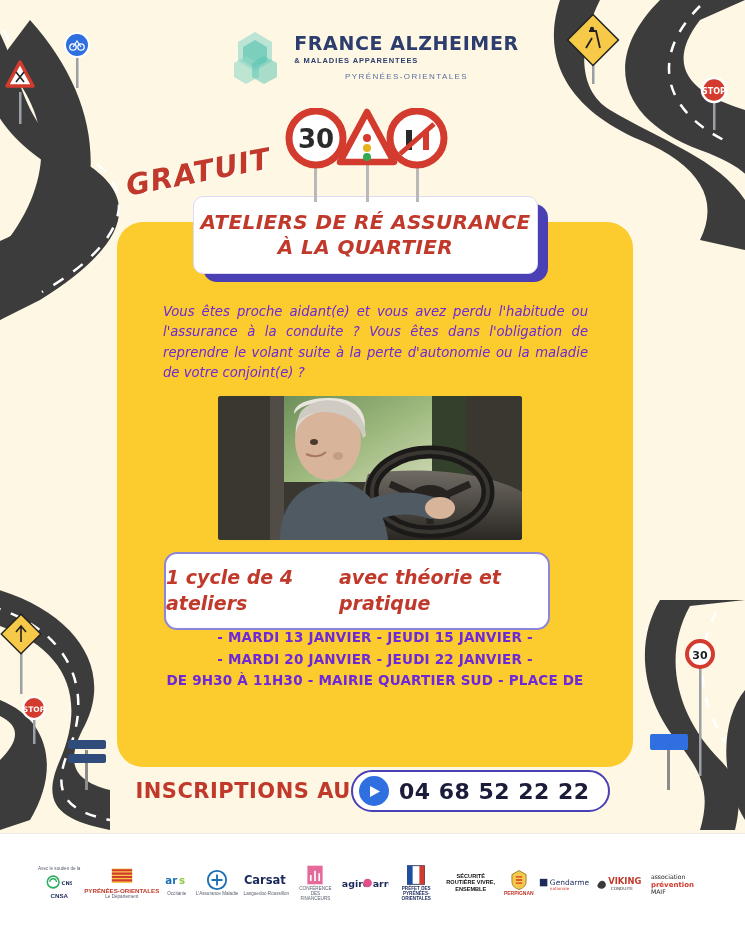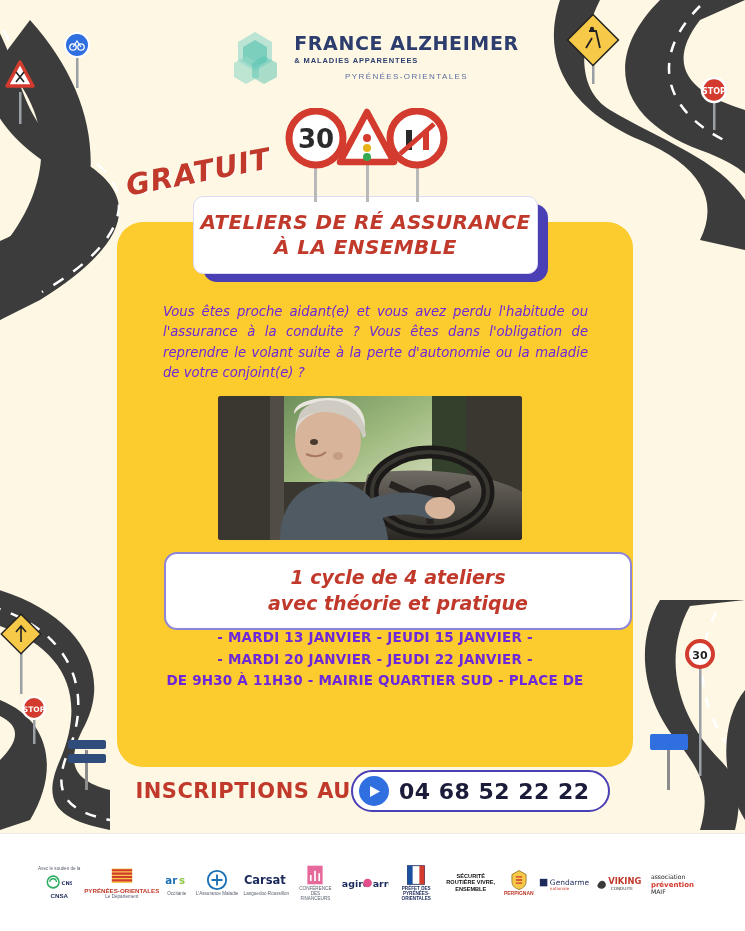--- a/index.html
+++ b/index.html
@@ -89,23 +89,23 @@
 
   .photo {
     position: absolute; left: 101px; top: 174px;
     width: 304px; height: 144px;
     border-radius: 3px; overflow: hidden;
     background: #3d3a34;
   }
 
   .cycle-box {
     position: absolute; left: 47px; top: 330px;
-    width: 468px; height: 78px;
+    width: 386px; height: 78px;
     background: #fff; border: 2px solid #8d86d8; border-radius: 13px;
-    display: flex; flex-direction: column; align-items: center; justify-content: center;
+    display: flex; flex-direction: row; align-items: center; 
   }
   .cycle-l1, .cycle-l2 {
     font-family: "DejaVu Sans", sans-serif;
     font-weight: bold; font-style: italic; color: #c0392b;
     font-size: 19px; line-height: 1.35;
   }
 
   .dates {
     position: absolute; left: 40px; top: 405px; width: 436px;
     text-align: center;
@@ -337,21 +337,21 @@
     <div class="dates">
       <div>- MARDI 13 JANVIER - JEUDI 15 JANVIER -</div>
       <div>- MARDI 20 JANVIER - JEUDI 22 JANVIER -</div>
       <div>DE 9H30 À 11H30 - MAIRIE QUARTIER SUD -  PLACE DE</div>
     </div>
   </div>
 
   <div class="banner-shadow"></div>
   <div class="banner">
     <div class="banner-l1">ATELIERS DE RÉ ASSURANCE</div>
-    <div class="banner-l2">À LA ENSEMBLE</div>
+    <div class="banner-l2">À LA QUARTIER</div>
   </div>
 
   <div class="inscr">
     <div class="inscr-label">INSCRIPTIONS AU</div>
     <div class="phone-pill">
       <div class="phone-circle">
         <svg width="13" height="13" viewBox="0 0 13 13">
             <polygon points="2,1 12,6.5 2,12" fill="#fff"></polygon>
           </svg>
       </div>

